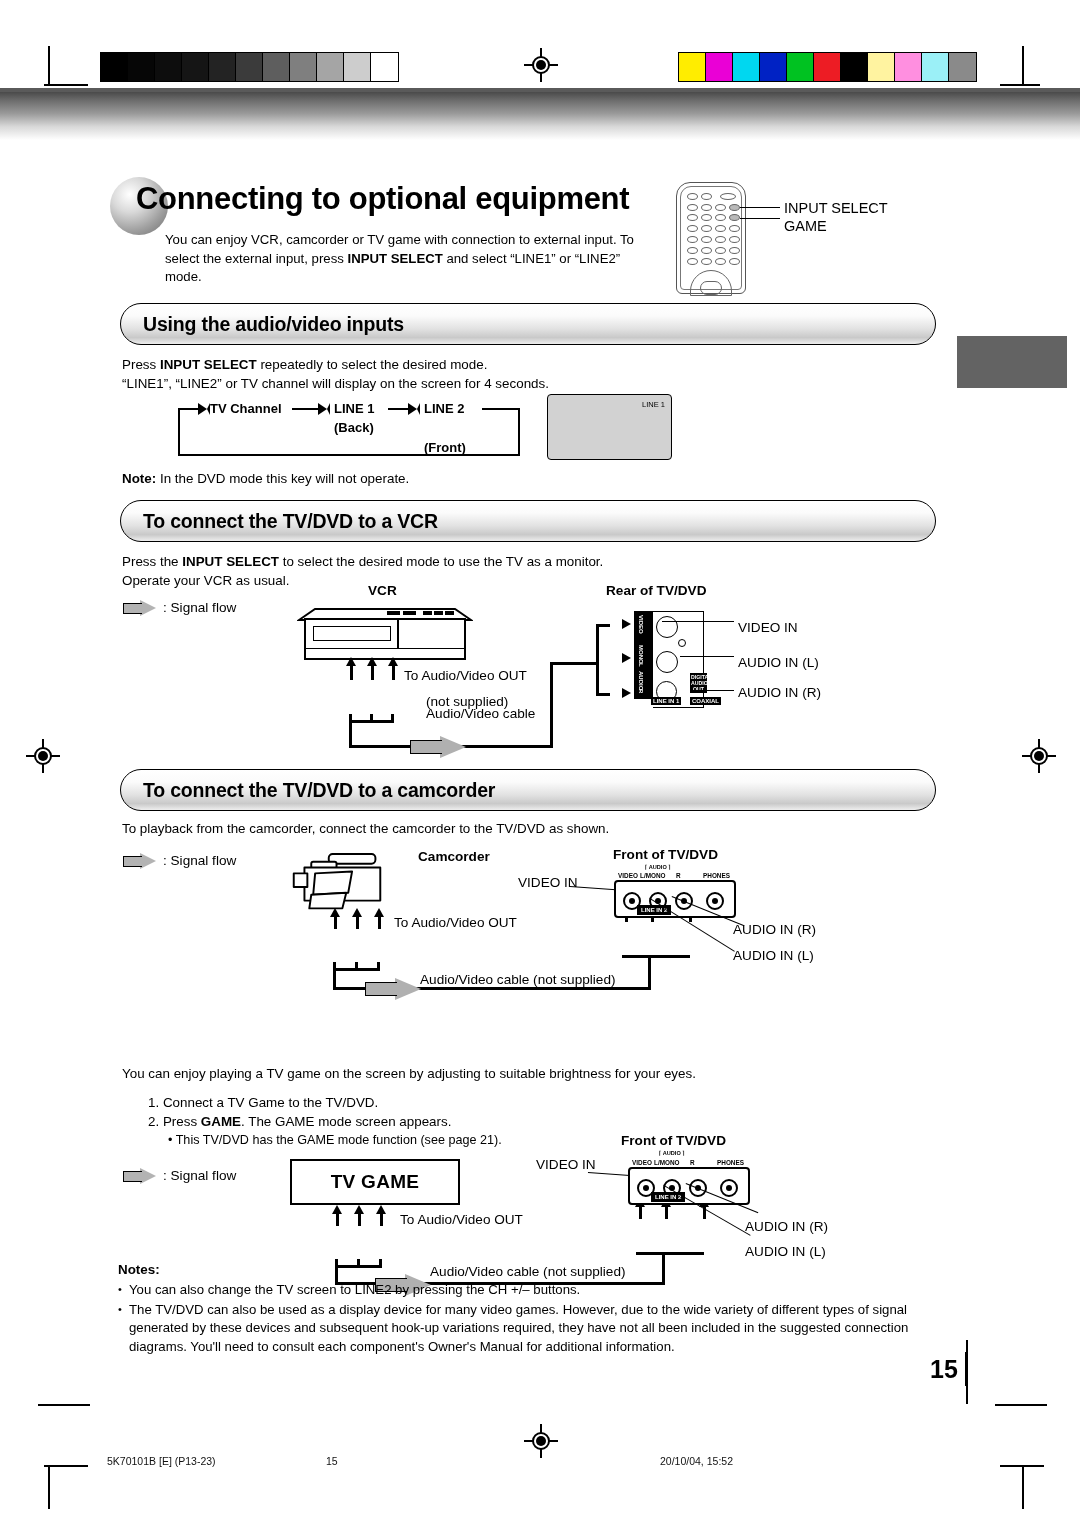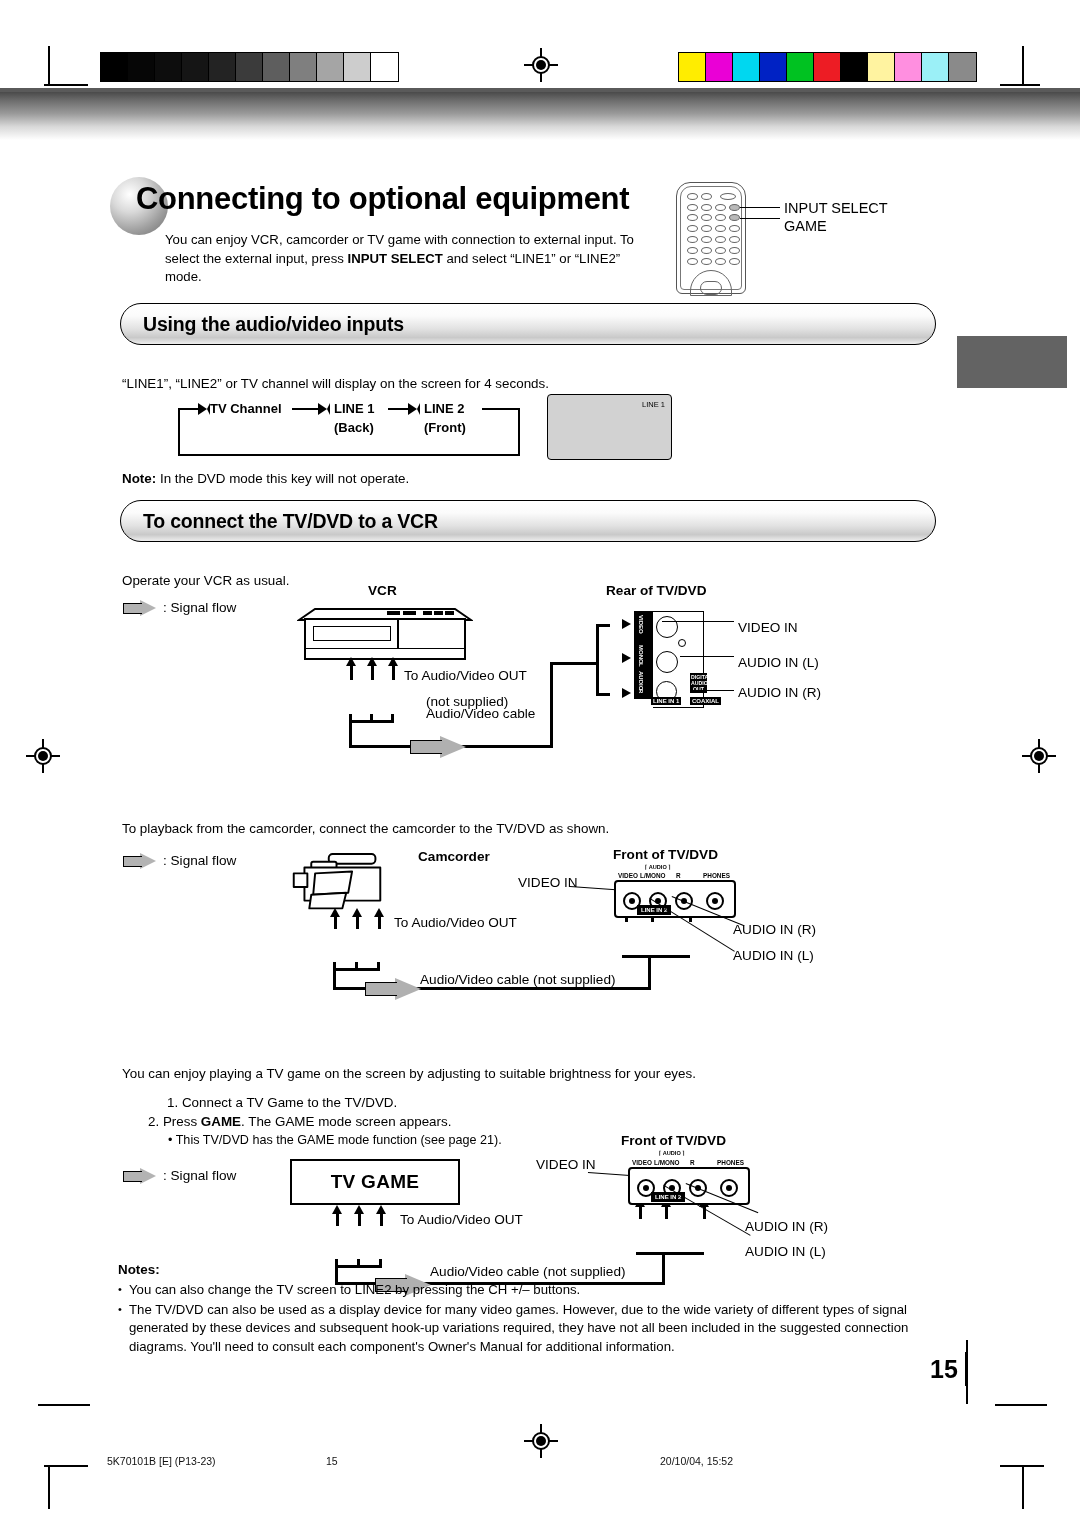--- a/index.html
+++ b/index.html
@@ -295,54 +295,60 @@
     <div class="remote-dial-in"></div>
   </div>
   <div class="leadline" style="left:740px;top:207px;width:40px;"></div>
   <div class="leadline" style="left:740px;top:218px;width:40px;"></div>
   <div class="lead-label" style="left:784px;top:199px;">INPUT SELECT</div>
   <div class="lead-label" style="left:784px;top:217px;">GAME</div>
 
   <div class="secbar" style="left:120px;top:303px;width:816px;">
     <span>Using the audio/video inputs</span>
   </div>
+  <div class="body-txt" style="left:122px;top:355px;width:760px;">
+    Press <b>INPUT SELECT</b> repeatedly to select the desired mode.
+  </div>
   <div class="body-txt" style="left:122px;top:374px;width:760px;">“LINE1”, “LINE2” or TV channel will display on the screen for 4 seconds.</div>
 
   <div class="arrowline" style="left:178px;top:408px;width:22px;height:2.4px;"></div>
   <div class="arrowhead" style="left:198px;top:403px;border-top:6px solid transparent;border-bottom:6px solid transparent;border-left:9px solid #000;"></div>
   <div class="flow-lbl" style="left:210px;top:401px;">TV Channel</div>
 
   <div class="arrowline" style="left:292px;top:408px;width:28px;height:2.4px;"></div>
   <div class="arrowhead" style="left:318px;top:403px;border-top:6px solid transparent;border-bottom:6px solid transparent;border-left:9px solid #000;"></div>
   <div class="flow-lbl" style="left:334px;top:401px;">LINE 1</div>
   <div class="flow-sub" style="left:334px;top:420px;">(Back)</div>
 
   <div class="arrowline" style="left:388px;top:408px;width:22px;height:2.4px;"></div>
   <div class="arrowhead" style="left:408px;top:403px;border-top:6px solid transparent;border-bottom:6px solid transparent;border-left:9px solid #000;"></div>
   <div class="flow-lbl" style="left:424px;top:401px;">LINE 2</div>
-  <div class="flow-sub" style="left:424px;top:420px;">(Front)</div>
+  <div class="flow-sub" style="left:424px;top:440px;">(Front)</div>
 
   <div class="arrowline" style="left:482px;top:408px;width:38px;height:2.4px;"></div>
   <div class="arrowline" style="left:518px;top:408px;width:2.4px;height:48px;"></div>
   <div class="arrowline" style="left:178px;top:454px;width:342px;height:2.4px;"></div>
   <div class="arrowline" style="left:178px;top:408px;width:2.4px;height:48px;"></div>
 
   <div class="screenbox">
     <div class="lbl">LINE 1</div>
   </div>
 
   <div class="body-txt" style="left:122px;top:469px;width:700px;">
     <b>Note:</b> In the DVD mode this key will not operate.
   </div>
 
   <div class="sidetab-block"></div>
   <div class="sidetab-txt" style="left:966px;top:396px;">Connections</div>
 
   <div class="secbar" style="left:120px;top:500px;width:816px;">
     <span>To connect the TV/DVD to a VCR</span>
+  </div>
+  <div class="body-txt" style="left:122px;top:552px;width:780px;">
+    Press the <b>INPUT SELECT</b> to select the desired mode to use the TV as a monitor.
   </div>
   <div class="body-txt" style="left:122px;top:571px;width:780px;">Operate your VCR as usual.</div>
 
   <div class="sigflow-icon" style="left:123px;top:600px;">
     <div class="head"></div>
       <div class="tail"></div>
   </div>
   <div class="dlabel" style="left:163px;top:600px;">: Signal flow</div>
 
   <div class="dlabel b" style="left:368px;top:583px;">VCR</div>
@@ -421,20 +427,23 @@
     <div class="rp-coax">COAXIAL</div>
   </div>
 
   <div class="thinline" style="left:662px;top:621px;width:72px;"></div>
   <div class="thinline" style="left:680px;top:656px;width:54px;"></div>
   <div class="thinline" style="left:690px;top:690px;width:44px;"></div>
   <div class="dlabel" style="left:738px;top:620px;">VIDEO IN</div>
   <div class="dlabel" style="left:738px;top:655px;">AUDIO IN (L)</div>
   <div class="dlabel" style="left:738px;top:685px;">AUDIO IN (R)</div>
 
+  <div class="secbar" style="left:120px;top:769px;width:816px;">
+    <span>To connect the TV/DVD to a camcorder</span>
+  </div>
   <div class="body-txt" style="left:122px;top:819px;width:780px;">To playback from the camcorder, connect the camcorder to the TV/DVD as shown.</div>
 
   <div class="sigflow-icon" style="left:123px;top:853px;">
     <div class="head"></div>
       <div class="tail"></div>
   </div>
   <div class="dlabel" style="left:163px;top:853px;">: Signal flow</div>
 
   <div class="dlabel b" style="left:418px;top:849px;">Camcorder</div>
   <div class="dlabel b" style="left:613px;top:847px;">Front of TV/DVD</div>
@@ -513,21 +522,21 @@
   <div class="fp-linein" style="left:637px;top:905px;">LINE IN 2</div>
 
   <div class="thinline" style="left:570px;top:886px;width:46px;transform:rotate(4deg);"></div>
   <div class="dlabel" style="left:518px;top:875px;">VIDEO IN</div>
   <div class="thinline" style="left:672px;top:896px;width:78px;transform:rotate(22deg);"></div>
   <div class="dlabel" style="left:733px;top:922px;">AUDIO IN (R)</div>
   <div class="thinline" style="left:650px;top:898px;width:100px;transform:rotate(32deg);"></div>
   <div class="dlabel" style="left:733px;top:948px;">AUDIO IN (L)</div>
 
   <div class="body-txt" style="left:122px;top:1064px;width:820px;">You can enjoy playing a TV game on the screen by adjusting to suitable brightness for your eyes.</div>
-  <div class="body-txt" style="left:148px;top:1093px;margin-left:19px;">1. Connect a TV Game to the TV/DVD.</div>
+  <div class="body-txt" style="left:148px;top:1093px;">1. Connect a TV Game to the TV/DVD.</div>
   <div class="body-txt" style="left:148px;top:1112px;">
     2. Press <b>GAME</b>. The GAME mode screen appears.
   </div>
   <div class="body-txt" style="left:168px;top:1131px;font-size:12.6px;">• This TV/DVD has the GAME mode function (see page 21).</div>
 
   <div class="sigflow-icon" style="left:123px;top:1168px;">
     <div class="head"></div>
       <div class="tail"></div>
   </div>
   <div class="dlabel" style="left:163px;top:1168px;">: Signal flow</div>

